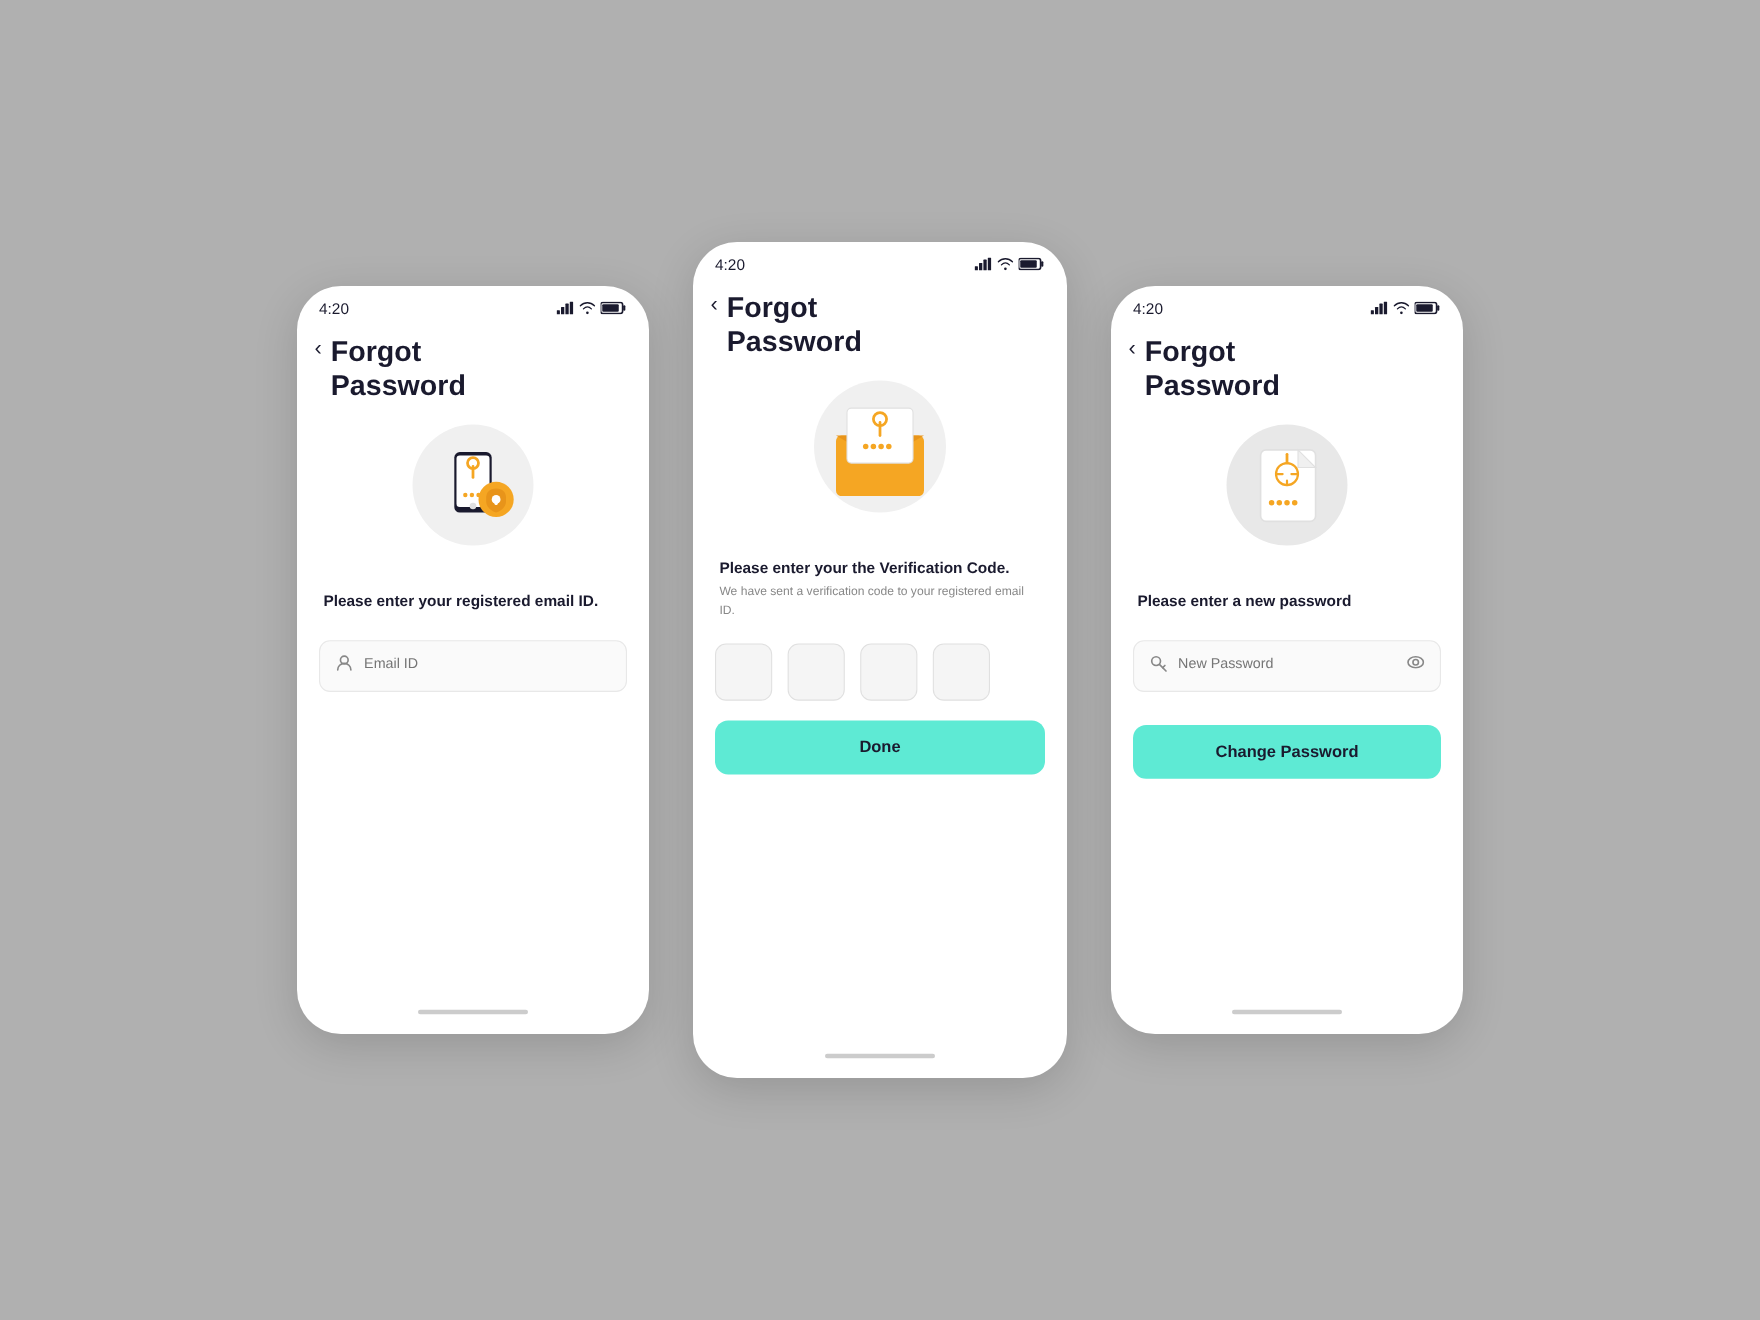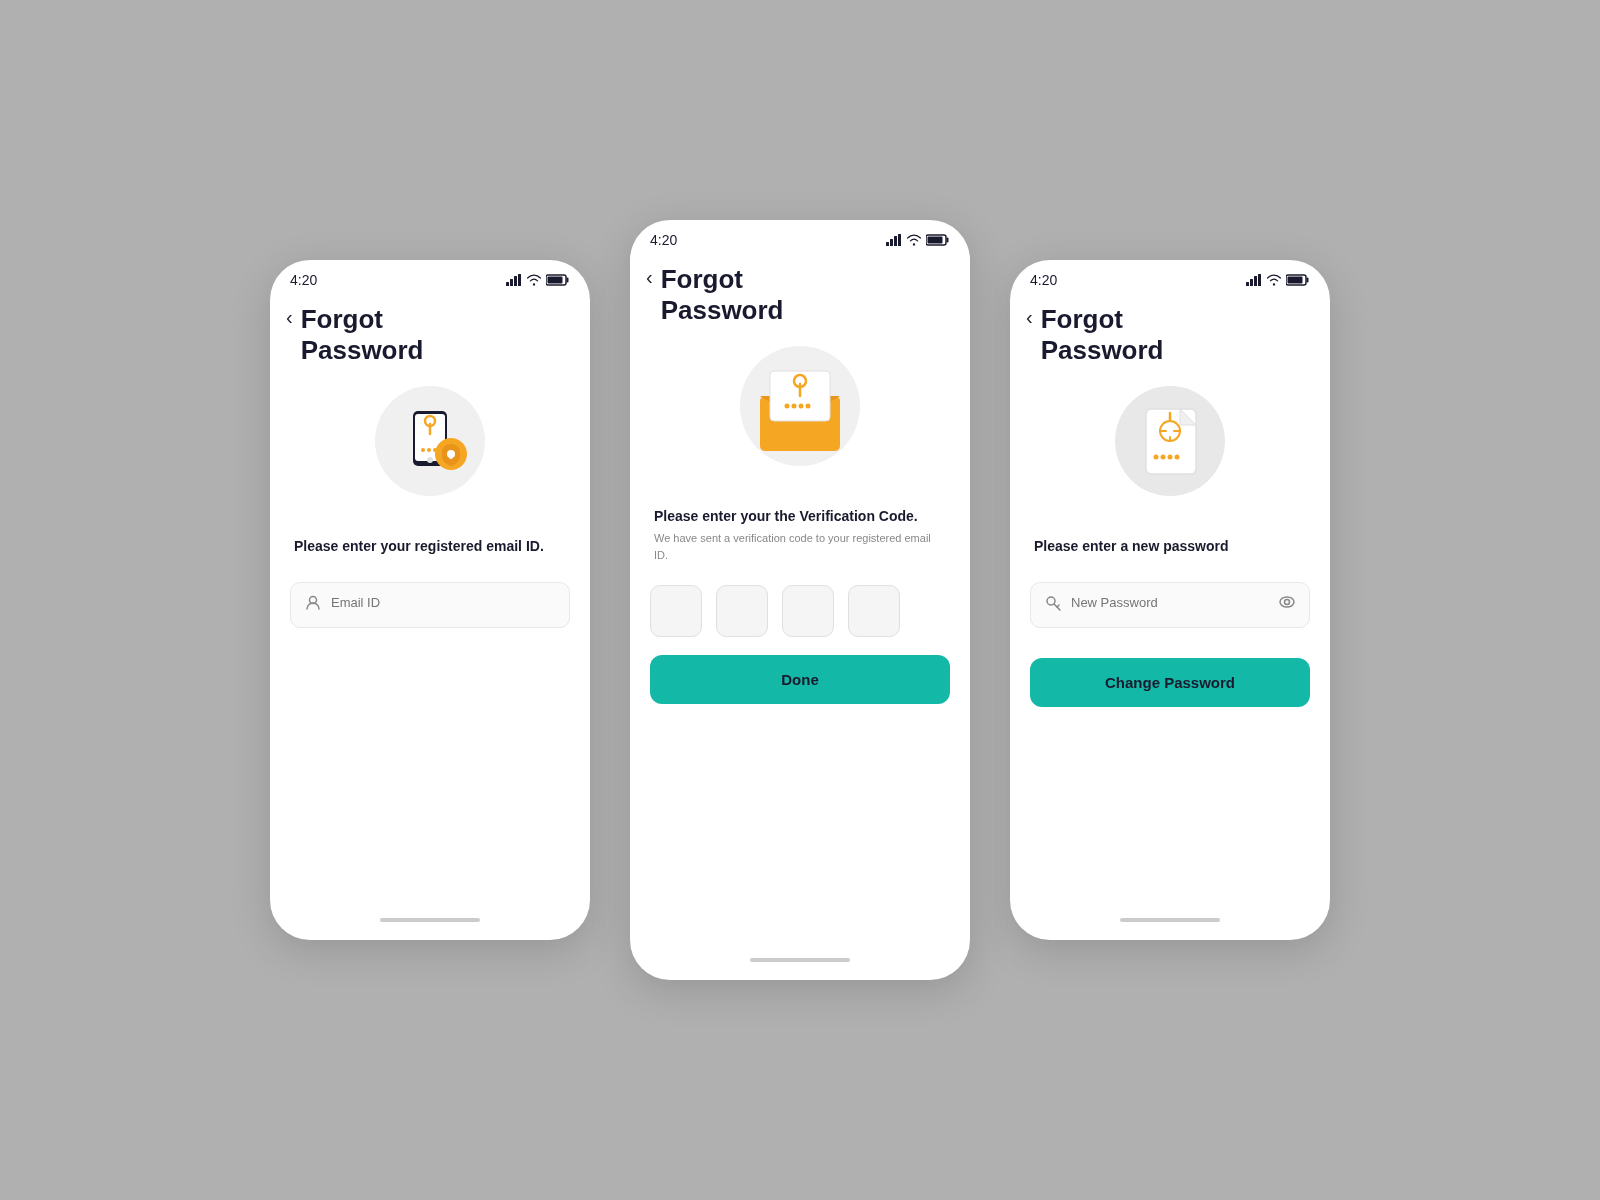--- a/index.html
+++ b/index.html
@@ -139,21 +139,21 @@
       color: #999;
       flex: 1;
     }
     .input-field .eye-icon {
       color: #999;
       font-size: 14px;
     }
     
     .action-button {
       margin: 8px 20px;
-      background: #14b8a6;
+      background: #5eead4;
       border: none;
       border-radius: 12px;
       padding: 16px;
       font-size: 15px;
       font-weight: 700;
       color: #1a1a2e;
       cursor: pointer;
       width: calc(100% - 40px);
       text-align: center;
     }

